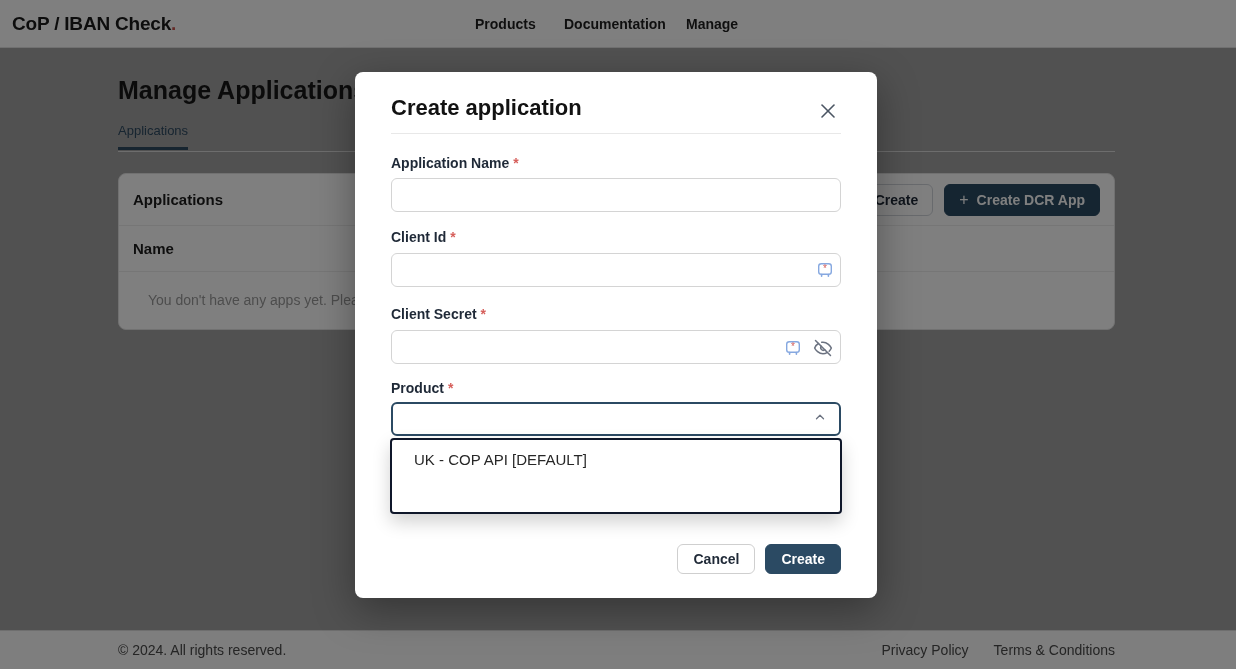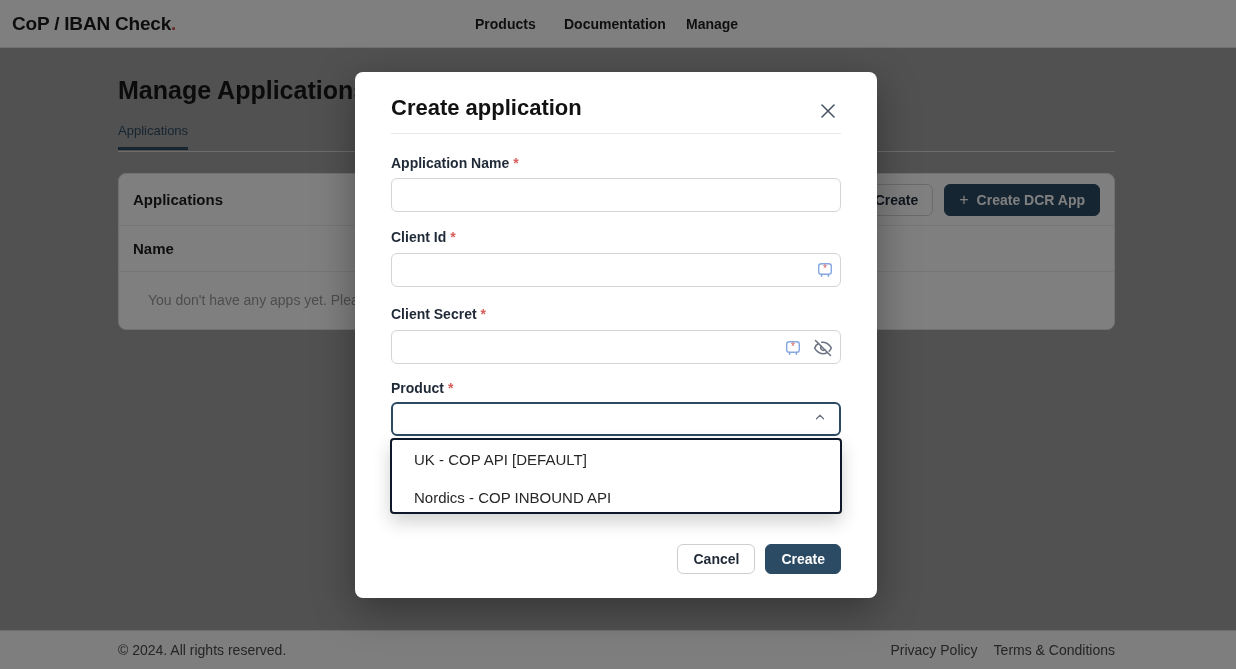--- a/index.html
+++ b/index.html
@@ -33,21 +33,21 @@
   .btn-outline { background:#ffffff; border:1px solid #d1d5db; color:#1f2937; }
   .btn-navy { background:#2b4a63; border:1px solid #2b4a63; color:#ffffff; }
   .plus { font-weight:400; font-size:16px; line-height:1; }
   .name-row { height:46px; display:flex; align-items:center; padding-left:14px; font-size:15px; font-weight:700; color:#1c1c1c; border-bottom:1px solid #ececec; }
   .empty-row { height:56px; display:flex; align-items:center; padding-left:29px; font-size:14px; color:#9a9a9a; }
 
   
   .footer { position:absolute; left:0; right:0; top:630px; height:39px; background:#fcfcfc; border-top:1px solid #dddddd; z-index:1; }
   .footer-inner { position:absolute; left:118px; width:997px; top:0; height:100%; display:flex; align-items:center; justify-content:space-between; }
   .footer-copy { font-size:14px; color:#4a4a4a; }
-  .footer-links { display:flex; gap:16px; }
+  .footer-links { display:flex; gap:25px; }
   .footer-link { font-size:14px; color:#4a4a4a; cursor:pointer; }
 
   
   .overlay { position:absolute; inset:0; background:rgba(0,0,0,0.5); z-index:50; }
   .modal { position:absolute; left:355px; top:72px; width:522px; height:526px; background:#ffffff; border-radius:8px; box-shadow:0 12px 40px rgba(0,0,0,0.35); z-index:100; }
   .modal-title { position:absolute; left:36px; top:23px; font-size:22px; font-weight:700; color:#121212; }
   .modal-close { position:absolute; right:39px; top:29px; width:20px; height:20px; display:flex; align-items:center; justify-content:center; cursor:pointer; }
   .modal-divider { position:absolute; left:36px; right:36px; top:61px; height:1px; background:#e8e8e8; }
 
   .field-label { position:absolute; left:36px; font-size:14px; font-weight:700; color:#1f2937; }
@@ -168,21 +168,20 @@
     <div class="select-box">
       <span>
         <svg width="14" height="14" viewBox="0 0 24 24" fill="none" stroke="#6b7280" stroke-width="2.2" stroke-linecap="round" stroke-linejoin="round">
             <polyline points="6 15 12 9 18 15"></polyline>
           </svg>
       </span>
     </div>
 
     <div class="dropdown">
       <div class="dropdown-option">UK - COP API [DEFAULT]</div>
-      <div class="dropdown-option">Nordics - COP INBOUND API</div>
     </div>
 
     <div class="modal-actions">
       <span class="m-btn m-cancel">Cancel</span>
       <span class="m-btn m-create">Create</span>
     </div>
   </div>
 
 </div>
 

